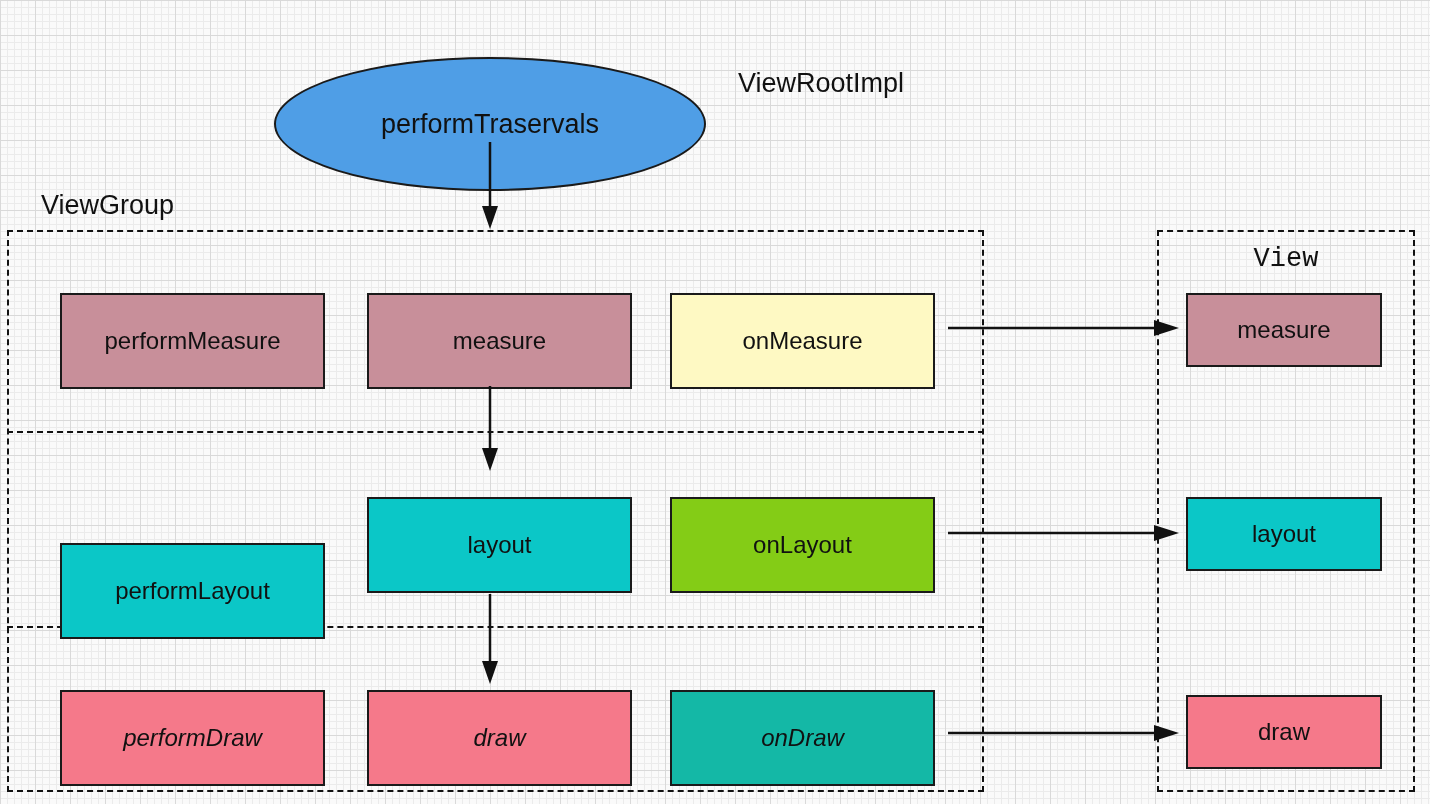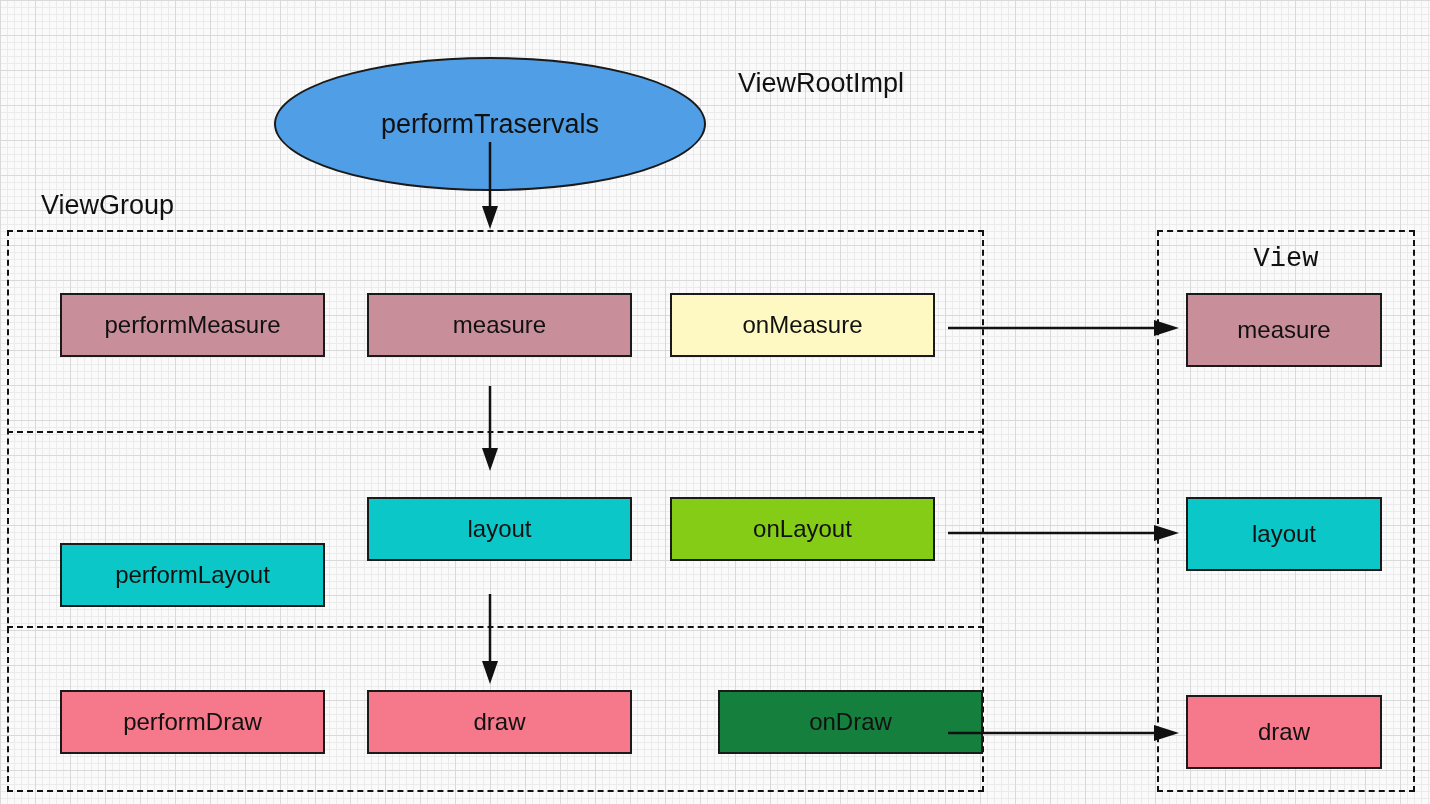--- a/index.html
+++ b/index.html
@@ -43,25 +43,25 @@
     border-top: 2.5px dashed #111;
   }
   .sep-1 { top: 431px; }
   .sep-2 { top: 626px; }
 
   .node {
     border: 2.5px solid #1a1a1a; box-sizing: border-box;
     display: flex; align-items: center; justify-content: center;
     font-size: 24px; white-space: nowrap;
   }
-  .w-box { width: 265px; height: 64px; }
+  .w-box { width: 265px; height: 96px; }
   .v-box { width: 196px; height: 74px; left: 1186px; }
 
   .c1 { left: 60px; }  .c2 { left: 367px; }  .c3 { left: 670px; }
-  .row1 { top: 293px; } .row2 { top: 497px; } .row3 { top: 690px; }
+  .row1 { top: 293px; } .row2 { top: 497px; } .row3 { top: 690px; font-style: italic; }
   .vrow1 { top: 293px; } .vrow2 { top: 497px; } .vrow3 { top: 695px; }
 
   svg.overlay { position: absolute; left: 0; top: 0; pointer-events: none; }
   svg.overlay line   { stroke: #111; stroke-width: 2.5; }
   svg.overlay polygon{ fill: #111; }
 </style>
 </head>
 <body>
 
 <div class="abs ellipse" style="background-color: rgb(79, 158, 230);">performTraservals</div>
@@ -83,21 +83,21 @@
 <div class="abs node w-box c3 row1" style="background-color: #fef9c3;">onMeasure</div>
 <div class="abs node v-box vrow1" style="background-color: rgb(200, 143, 154);">measure</div>
 
 <div class="abs node w-box c1 row2" style="background-color: rgb(11, 199, 199); margin-top: 46px;">performLayout</div>
 <div class="abs node w-box c2 row2" style="background-color: rgb(11, 199, 199);">layout</div>
 <div class="abs node w-box c3 row2" style="background-color: #84cc16;">onLayout</div>
 <div class="abs node v-box vrow2" style="background-color: rgb(11, 199, 199);">layout</div>
 
 <div class="abs node w-box c1 row3" style="background-color: rgb(245, 121, 138);">performDraw</div>
 <div class="abs node w-box c2 row3" style="background-color: rgb(245, 121, 138);">draw</div>
-<div class="abs node w-box c3 row3" style="background-color: #15803d; margin-left: 48px;">onDraw</div>
+<div class="abs node w-box c3 row3" style="background-color: #14b8a6;">onDraw</div>
 <div class="abs node v-box vrow3" style="background-color: rgb(245, 121, 138);">draw</div>
 
 <svg class="overlay" width="1430" height="804" viewBox="0 0 1430 804">
   <g>
     <line x1="490" y1="142" x2="490" y2="210"></line>
     <polygon points="490,229 482,206 498,206"></polygon>
   </g>
   <g>
     <line x1="490" y1="386" x2="490" y2="450"></line>
     <polygon points="490,471 482,448 498,448"></polygon>

